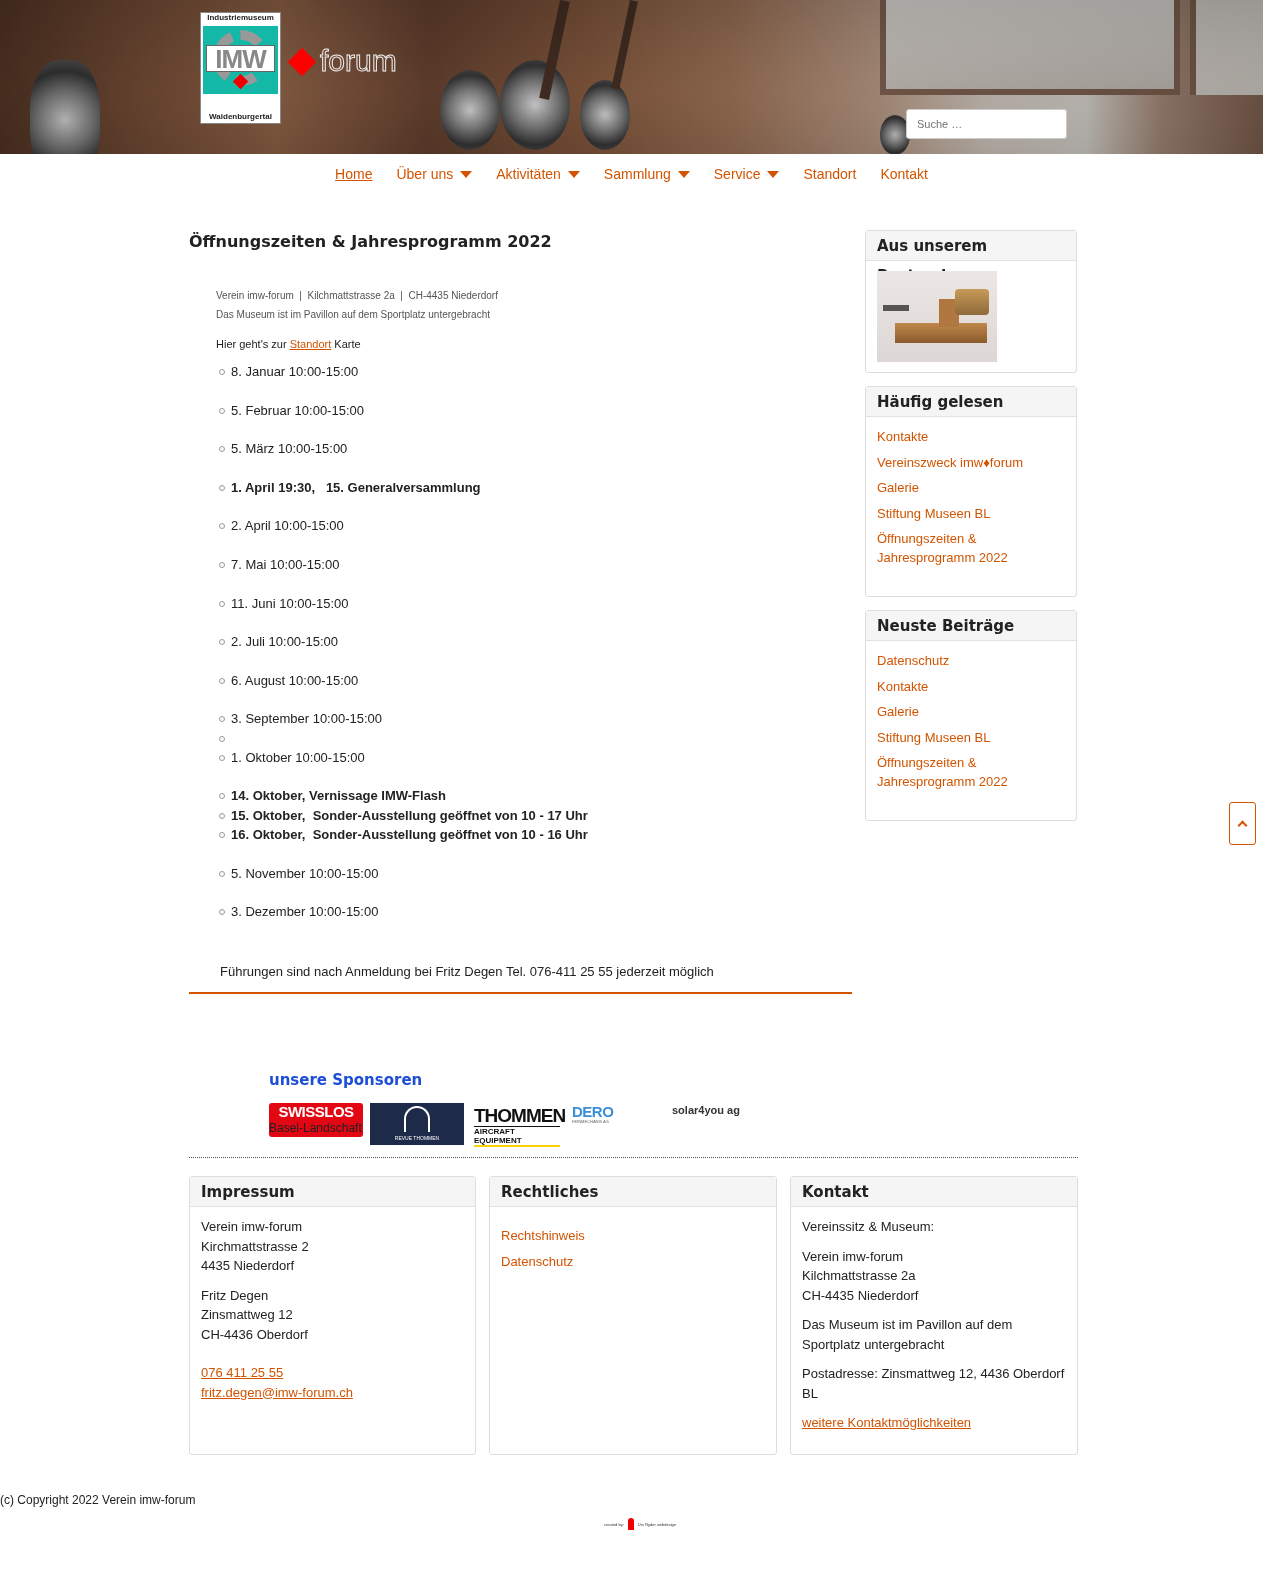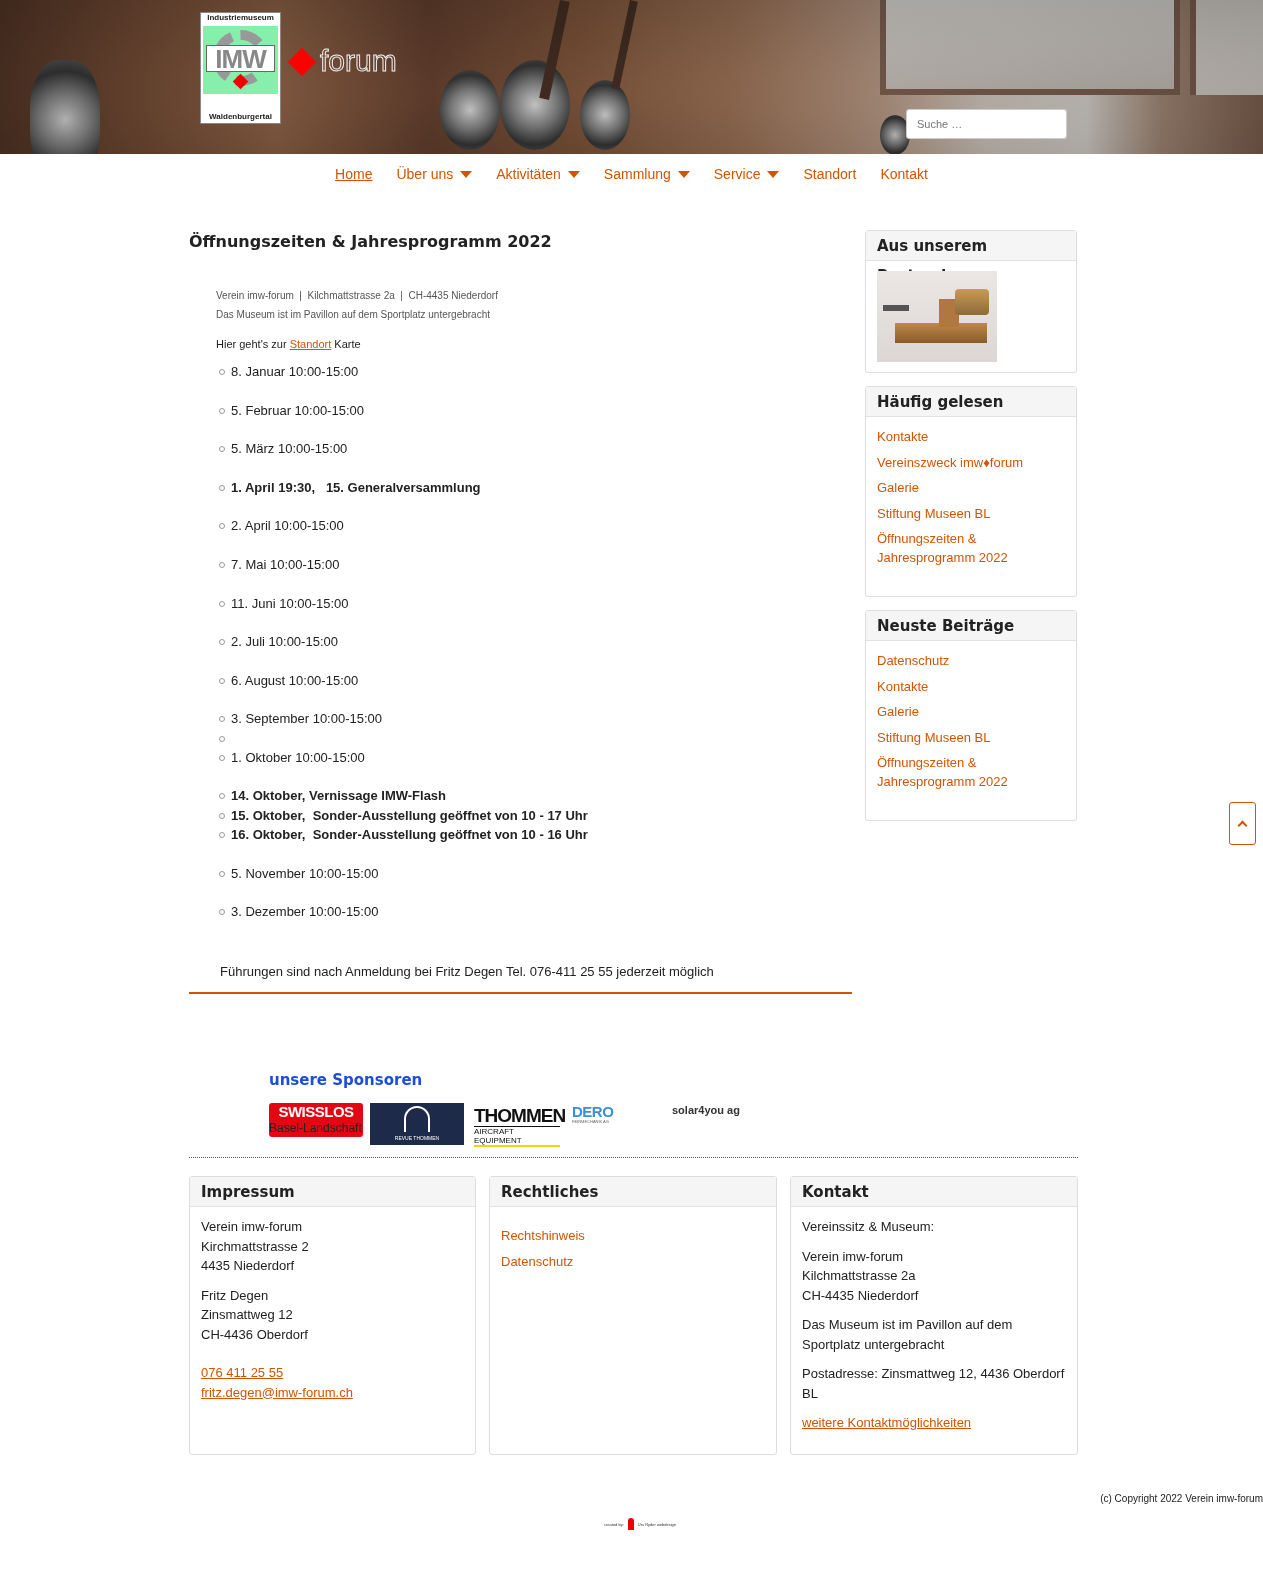--- a/index.html
+++ b/index.html
@@ -7,21 +7,21 @@
   a { color: #d35400; text-decoration: none; }
   .header { position: absolute; left: 0; top: 0; width: 1263px; height: 154px; overflow: hidden;
     background: linear-gradient(90deg, #5a3a28 0%, #7a5038 10%, #9a6a4c 22%, #6b4532 34%, #8a5c40 46%, #a77a5c 58%, #c9a892 70%, #e8ddd3 78%, #f0ebe4 86%, #b89a86 92%, #8e6c58 100%); }
   .header .shade { position: absolute; inset: 0; background: radial-gradient(ellipse at 40% 60%, rgba(0,0,0,0.15), rgba(0,0,0,0.35)); }
   .header .window { position: absolute; left: 880px; top: 0; width: 300px; height: 95px; background: linear-gradient(180deg,#f4f1ec,#dcd4cc); border: 6px solid #8a6a58; border-top: none; }
   .header .window2 { position: absolute; left: 1190px; top: 0; width: 73px; height: 95px; background: #ece6de; border-left: 6px solid #8a6a58; }
   .header .wheel { position: absolute; border-radius: 50%; background: radial-gradient(circle, #e8e8e8 0%, #8a8a8a 40%, #3a3a3a 70%, #6a6a6a 100%); }
   .header .belt { position: absolute; background: #4a3226; transform-origin: top left; }
   .logo { position: absolute; left: 200px; top: 12px; width: 81px; height: 112px; background: #fff; border: 1px solid #888; }
   .logo .lt { font-size: 8px; font-weight: bold; text-align: center; color: #222; line-height: 10px; }
-  .logo .mid { position: absolute; left: 2px; top: 13px; width: 75px; height: 68px; background: #86efac; }
+  .logo .mid { position: absolute; left: 2px; top: 13px; width: 75px; height: 68px; background: #14b8a6; }
   .logo .gear { position: absolute; left: 10px; top: 4px; width: 56px; height: 56px; border-radius: 50%; border: 10px dashed #999; }
   .logo .imw { position: absolute; left: 3px; top: 19px; width: 69px; height: 27px; background: #fff; border: 1px solid #666; font-size: 26px; font-weight: bold; color: #888; text-align: center; line-height: 26px; letter-spacing: -1px; }
   .logo .dia { position: absolute; left: 32px; top: 50px; width: 11px; height: 11px; background: #e00; transform: rotate(45deg); }
   .logo .lb { position: absolute; bottom: 1px; left: 0; right: 0; }
   .brand-dia { position: absolute; left: 292px; top: 52px; width: 20px; height: 20px; background: #f00; transform: rotate(45deg); }
   .brand-forum { position: absolute; left: 320px; top: 44px; font-size: 30px; color: transparent; -webkit-text-stroke: 1px #eee; font-family: Liberation Sans, sans-serif; letter-spacing: 0px; }
   .search { position: absolute; left: 906px; top: 109px; width: 161px; height: 30px; background: #fff; border: 1px solid #ccc; border-radius: 3px; font-size: 11px; color: #666; padding: 0 10px; font-family: "Liberation Sans", sans-serif; }
   .nav { position: absolute; top: 166px; left: 0; width: 1263px; display: flex; justify-content: center; font-size: 14px; }
   .nav .item { color: #d35400; margin: 0 12px; display: flex; align-items: center; }
   .nav .item.active span:first-child { text-decoration: underline; }
@@ -47,32 +47,32 @@
   .bestand-img .pin { position: absolute; left: 6px; top: 34px; width: 26px; height: 6px; background: #555; }
   .sponsors-title { position: absolute; left: 269px; top: 1071px; font-size: 15px; font-weight: bold; color: #1d4ed8; font-family: "DejaVu Sans", sans-serif; }
   .sp { position: absolute; }
   .swisslos1 { left: 269px; top: 1103px; width: 94px; height: 34px; background: #e30613; color: #fff; font-weight: bold; font-size: 15px; text-align: center; line-height: 17px; border-radius: 3px; letter-spacing: -0.5px; }
   .swisslos2 { left: 269px; top: 1121px; font-size: 12px; color: #222; }
   .revue { left: 370px; top: 1103px; width: 94px; height: 42px; background: #1e2a4a; color: #fff; font-size: 5px; text-align: center; }
   .revue .r { position: absolute; left: 34px; top: 3px; width: 26px; height: 26px; border: 2px solid #fff; border-radius: 50% 50% 0 0; border-bottom: none; }
   .revue .t { position: absolute; left: 0; right: 0; top: 32px; }
   .thommen { left: 474px; top: 1106px; width: 86px; height: 38px; }
   .thommen .t1 { font-size: 19px; font-weight: bold; color: #111; letter-spacing: -1px; line-height: 20px; font-family: "Liberation Sans Narrow", "Liberation Sans", sans-serif; }
-  .thommen .t2 { font-size: 8px; font-weight: normal; color: #111; border-top: 1px solid #111; border-bottom: 2px solid #f5d400; }
+  .thommen .t2 { font-size: 8px; font-weight: bold; color: #111; border-top: 1px solid #111; border-bottom: 2px solid #f5d400; }
   .dero { left: 572px; top: 1104px; }
   .dero .d1 { font-size: 15px; font-weight: bold; color: #3b8fd6; letter-spacing: -0.5px; line-height: 15px; }
   .dero .d2 { font-size: 4px; color: #666; }
   .solar { left: 672px; top: 1104px; font-size: 11px; color: #333; font-weight: bold; }
   .hr-dotted { position: absolute; left: 189px; top: 1157px; width: 889px; height: 1px; border-top: 1px dotted #555; }
   .fw { position: absolute; top: 1176px; height: 279px; border: 1px solid #ddd; border-radius: 3px; background: #fff; }
   .fw .wh { background: #f5f5f5; border-bottom: 1px solid #e2e2e2; height: 30px; padding-left: 11px; font-size: 15px; font-weight: bold; color: #222; line-height: 30px; font-family: "DejaVu Sans", sans-serif; }
   .fw .body { padding: 10px 11px; font-size: 13px; line-height: 19.5px; color: #222; }
   .fw .body p { margin-bottom: 10px; }
   .fw .body a.u { text-decoration: underline; }
-  .copyright { position: absolute; left: 0; top: 1493px; width: 1263px; text-align: right; font-size: 10px; color: #222; }
+  .copyright { position: absolute; left: 0; top: 1493px; width: 1263px; text-align: left; font-size: 12px; color: #222; }
   .created { position: absolute; left: 604px; top: 1518px; font-size: 4px; color: #333; display: flex; align-items: center; gap: 4px; }
   .created .mark { width: 6px; height: 12px; background: #e00; border-radius: 3px 3px 0 0; display: inline-block; }
   .totop { position: absolute; left: 1229px; top: 802px; width: 27px; height: 43px; border: 1px solid #d35400; border-radius: 3px; background: #fff; display: flex; align-items: center; justify-content: center; }
   .totop .chev { width: 7px; height: 7px; border-left: 2px solid #d35400; border-top: 2px solid #d35400; transform: rotate(45deg); margin-top: 4px; }
 </style>
 </head>
 <body>
 
 <div class="header">
   <div class="window"></div>

